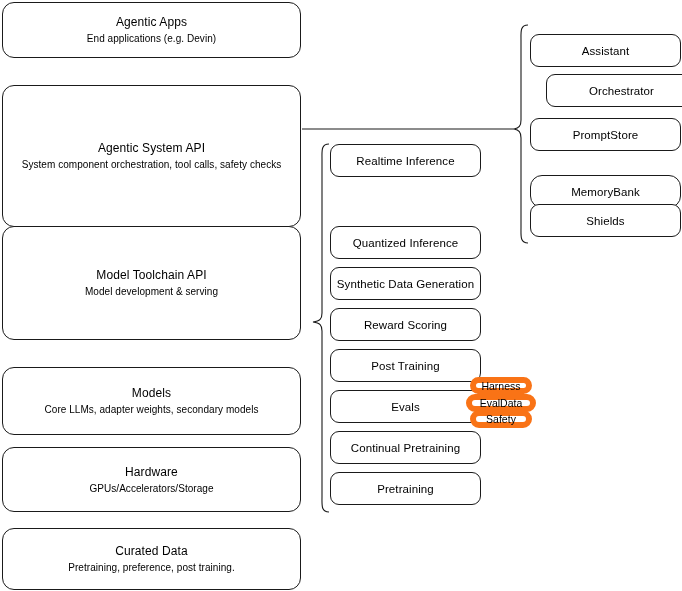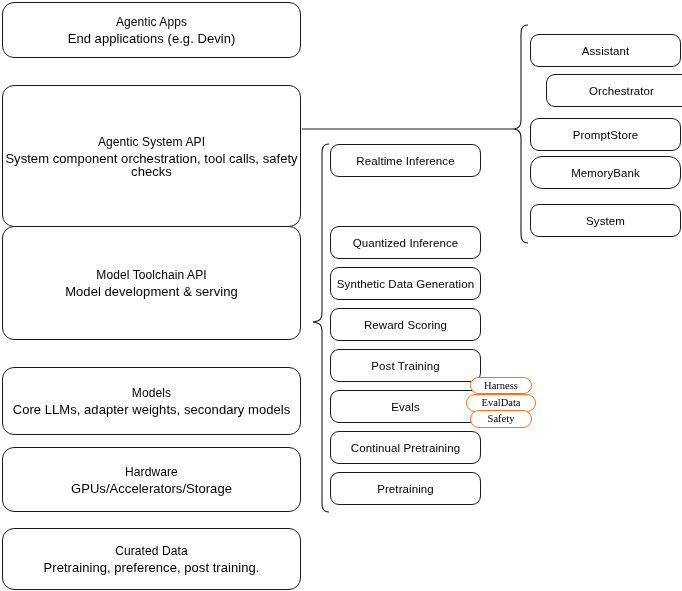--- a/index.html
+++ b/index.html
@@ -31,21 +31,21 @@
   }
   .box .title {
     color: #000000;
     font-size: 12px;
     line-height: 15px;
     letter-spacing: 0.1px;
     text-align: right;
   }
   .box .subtitle {
     color: #000000;
-    font-size: 13px;
+    font-size: 10px;
     line-height: 13px;
     margin-top: 2px;
     letter-spacing: 0.05px;
   }
 
   
   .layer-box { left: 2px; width: 299px; }
 
   
   .item-box {
@@ -58,30 +58,29 @@
     line-height: 14px;
   }
   .mid-box  { left: 330px; width: 151px; }
   .right-box { left: 530px; width: 151px; }
 
   
   .pill {
     position: absolute;
     box-sizing: border-box;
     background: #ffffff;
-    border: 1px solid #f97316;
+    border: 6px solid #f97316;
     border-radius: 999px;
     display: flex;
     align-items: center;
     justify-content: center;
     color: #000000;
     font-size: 10.5px;
     line-height: 12px;
     z-index: 6;
-    font-family: Liberation Serif, serif;
   }
 
   
   #connectors {
     position: absolute;
     left: 0;
     top: 0;
     width: 682px;
     height: 591px;
     pointer-events: none;
@@ -180,20 +179,20 @@
 
   <div class="box item-box right-box" style="top:34px;">
     <div class="title">Assistant</div>
   </div>
   <div class="box item-box right-box" style="top:74px;margin-left:16px;">
     <div class="title">Orchestrator</div>
   </div>
   <div class="box item-box right-box" style="top:118px;">
     <div class="title">PromptStore</div>
   </div>
-  <div class="box item-box right-box" style="top:156px;border-radius:12px;">
+  <div class="box item-box right-box" style="top:175px;border-radius:12px;">
     <div class="title">MemoryBank</div>
   </div>
   <div class="box item-box right-box" style="top:204px;">
-    <div class="title">System</div>
+    <div class="title">Shields</div>
   </div>
 
 </div>
 
 </body></html>

